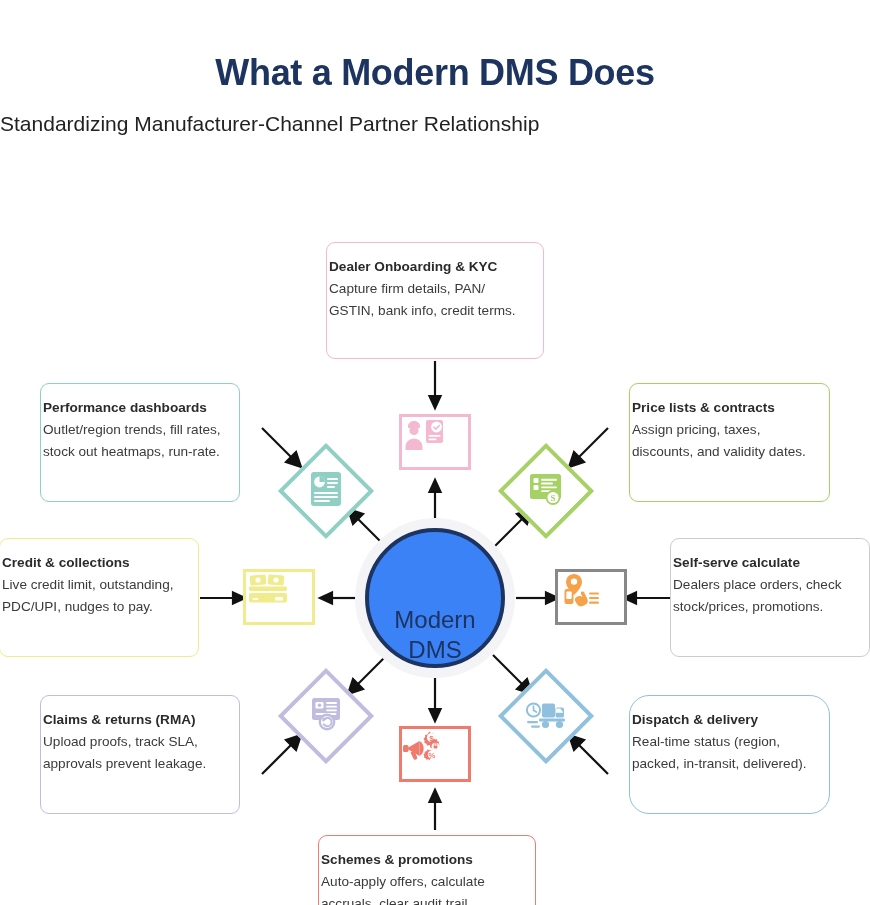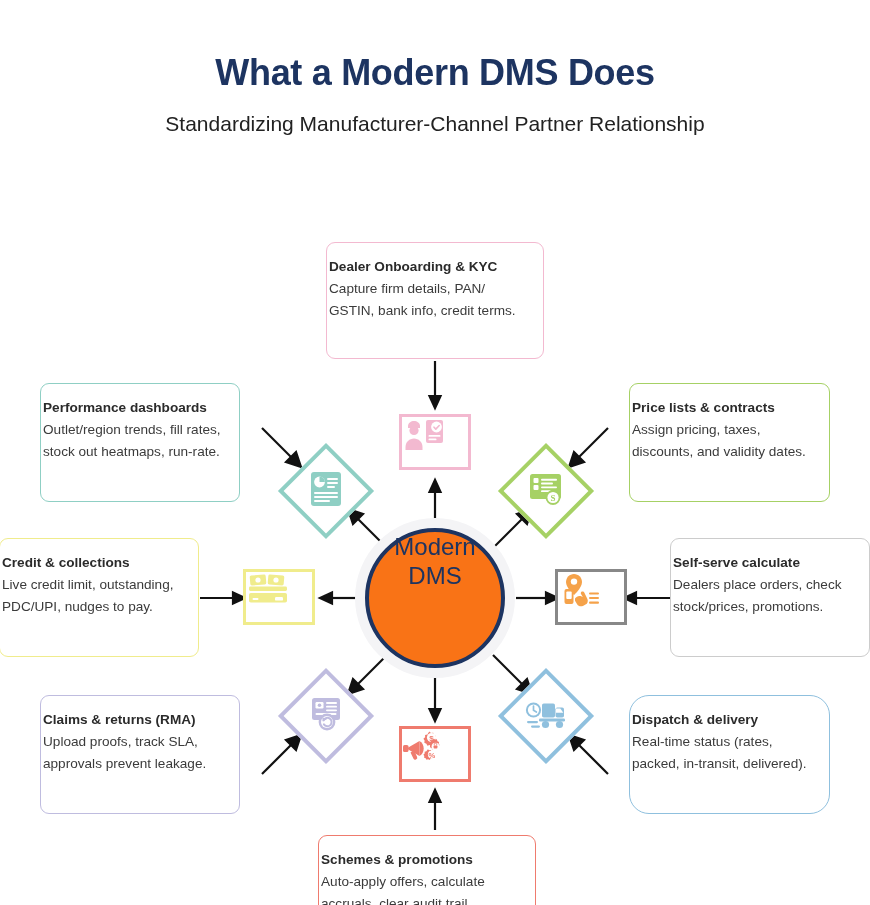--- a/index.html
+++ b/index.html
@@ -13,21 +13,21 @@
 
   
   .title {
     position: absolute; left: 0; top: 4px; width: 870px;
     text-align: center;
     font-size: 36px; font-weight: bold; letter-spacing: -0.3px;
     color: #1d3461;
   }
   .subtitle {
     position: absolute; left: 0; top: 64px; width: 870px;
-    text-align: center;
+    text-align: left;
     font-size: 21px; font-weight: normal; color: #222222;
   }
 
   
   .card {
     position: absolute;
     background: #ffffff;
     border: 1.6px solid #cccccc;
     border-radius: 9px;
     padding: 13px 15px 13px 2px;
@@ -43,23 +43,23 @@
 
   
   .hub-halo {
     position: absolute; left: 355px; top: 470px;
     width: 160px; height: 160px; border-radius: 50%;
     background: #f4f4f6;
   }
   .hub {
     position: absolute; left: 365px; top: 480px;
     width: 140px; height: 140px; border-radius: 50%;
-    background: #f97316;
+    background: #3b82f6;
     border: 4.5px solid #1d3461;
-    display: flex; align-items: flex-start; justify-content: center;
+    display: flex; align-items: flex-end; justify-content: center;
   }
   .hub-label {
     font-size: 24px; font-weight: normal; color: #1d3461;
     text-align: center; line-height: 1.22; white-space: pre-line;
   }
 
   
   .badge {
     position: absolute;
     display: flex; align-items: center; justify-content: center;
@@ -418,21 +418,21 @@
     <div class="card-desc">Dealers place orders, check stock/prices, promotions.</div>
   </div>
 
   <div class="card" id="card-5" style="left: 40px; top: 647px; width: 200px; height: 119px; border-color: rgb(191, 188, 223);">
     <div class="card-title">Claims &amp; returns (RMA)</div>
     <div class="card-desc">Upload proofs, track SLA, approvals prevent leakage.</div>
   </div>
 
   <div class="card" id="card-6" style="left: 629px; top: 647px; width: 201px; height: 119px; border-color: rgb(143, 192, 222); border-radius: 20px;">
     <div class="card-title">Dispatch &amp; delivery</div>
-    <div class="card-desc">Real-time status (rates, packed, in-transit, delivered).</div>
+    <div class="card-desc">Real-time status (region, packed, in-transit, delivered).</div>
   </div>
 
   <div class="card" id="card-7" style="left: 318px; top: 787px; width: 218px; height: 117px; border-color: rgb(239, 123, 110);">
     <div class="card-title">Schemes &amp; promotions</div>
     <div class="card-desc">Auto-apply offers, calculate accruals, clear audit trail.</div>
   </div>
 
   <div class="hub-halo" style="background: rgb(244, 244, 246);"></div>
   <div class="hub" style="border-color: rgb(29, 52, 97);">
     <div class="hub-label" style="color: rgb(29, 52, 97);">Modern

